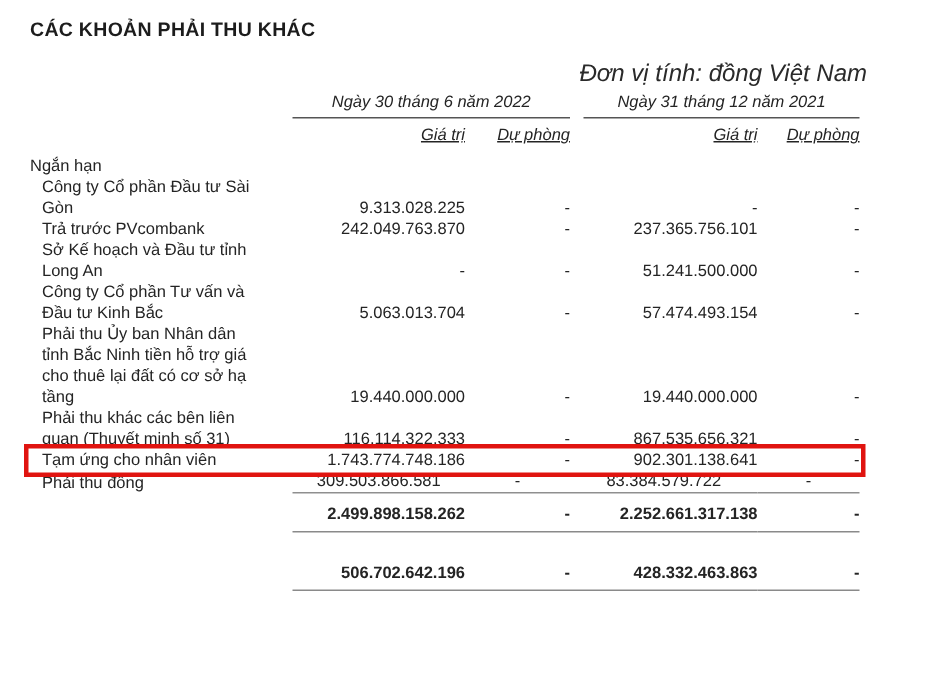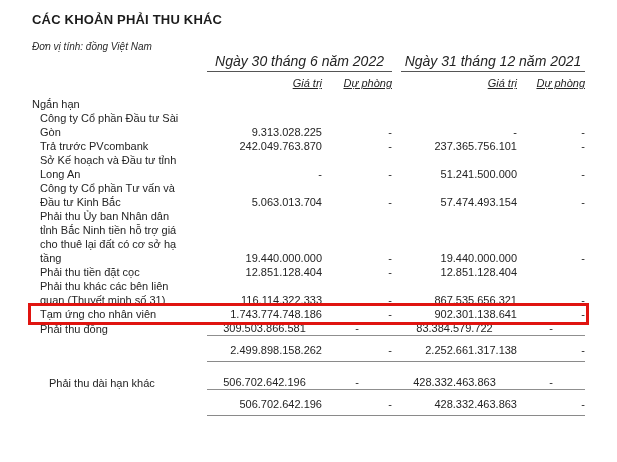--- a/index.html
+++ b/index.html
@@ -1,39 +1,39 @@
 <!DOCTYPE html>
 <html><head>
 <meta charset="utf-8">
 <style>
   html,body{margin:0;padding:0;background:#ffffff;}
   .doc{
     width:617px;height:462px;box-sizing:border-box;
-    padding:8px 39px 0 32px;
+    padding:8px 39px 0 20px;
     font-family:"Liberation Sans","DejaVu Sans",sans-serif;
     color:#222;background:#fff;overflow:hidden;
   }
   .title{font-size:13px;font-weight:bold;color:#1c1c1c;letter-spacing:.2px;margin-top:4px;}
-  .unit-note{font-size:10px;font-style:italic;margin-top:14px;margin-bottom:2px;color:#2a2a2a;}
+  .unit-note{font-size:16px;font-style:italic;text-align:right;margin-top:14px;margin-bottom:2px;color:#2a2a2a;}
   table{border-collapse:collapse;table-layout:fixed;width:553px;margin-top:2px;}
   col.c-lbl{width:175px;}
   col.c-g1{width:115px;}
   col.c-d1{width:70px;}
   col.c-g2{width:125px;}
   col.c-d2{width:68px;}
   td{font-size:11px;line-height:14px;vertical-align:bottom;padding:0;color:#242424;}
   td.num{text-align:right;white-space:nowrap;}
-  .grp{border-bottom:1px solid #555;text-align:center;font-style:italic;font-size:14px;padding-bottom:3px;white-space:nowrap;}
+  .grp{border-bottom:1px solid #555;text-align:center;font-style:italic;font-size:11px;padding-bottom:3px;white-space:nowrap;}
   .grp2{margin-left:9px;}
   tr.subhead td{font-style:italic;padding-top:4px;padding-bottom:6px;text-decoration:underline;}
   tr.section td{padding-top:1px;}
   tr.item td.lbl{padding-left:8px;padding-right:25px;}
   tr.item2 td.lbl{padding-left:17px;padding-right:25px;}
   tr.u td.num{border-bottom:1px solid #8f8f8f;text-align:center;}
-  tr.total td{font-weight:normal;padding-top:7px;padding-bottom:4px;}
+  tr.total td{font-weight:bold;padding-top:7px;padding-bottom:4px;}
   tr.total td.num{border-bottom:1.5px solid #8a8a8a;}
   tr.spacer td{height:13px;line-height:13px;}
   tr.hl{outline:3px solid #e01410;outline-offset:1px;}
 </style>
 </head>
 <body>
 
 <div class="doc">
   <div class="title">CÁC KHOẢN PHẢI THU KHÁC</div>
   <div class="unit-note">Đơn vị tính: đồng Việt Nam</div>
@@ -97,27 +97,20 @@
           <td class="num">-</td>
         </tr>
         <tr class="item">
           <td class="lbl">Phải thu Ủy ban Nhân dân tỉnh Bắc Ninh tiền hỗ trợ giá cho thuê lại đất có cơ sở hạ tầng</td>
           <td class="num">19.440.000.000</td>
           <td class="num">-</td>
           <td class="num">19.440.000.000</td>
           <td class="num">-</td>
         </tr>
         <tr class="item">
-          <td class="lbl">Phải thu tiền đặt cọc</td>
-          <td class="num">12.851.128.404</td>
-          <td class="num">-</td>
-          <td class="num">12.851.128.404</td>
-          <td class="num" style="border-bottom: none;"></td>
-        </tr>
-        <tr class="item">
           <td class="lbl">Phải thu khác các bên liên quan (Thuyết minh số 31)</td>
           <td class="num">116.114.322.333</td>
           <td class="num">-</td>
           <td class="num">867.535.656.321</td>
           <td class="num">-</td>
         </tr>
         <tr class="item hl">
           <td class="lbl">Tạm ứng cho nhân viên</td>
           <td class="num">1.743.774.748.186</td>
           <td class="num">-</td>
@@ -134,27 +127,20 @@
         <tr class="total">
           <td class="lbl"></td>
           <td class="num">2.499.898.158.262</td>
           <td class="num">-</td>
           <td class="num">2.252.661.317.138</td>
           <td class="num">-</td>
         </tr>
         <tr class="spacer">
           <td colspan="5"></td>
         </tr>
-        <tr class="item2 u">
-          <td class="lbl">Phải thu dài hạn khác</td>
-          <td class="num">506.702.642.196</td>
-          <td class="num">-</td>
-          <td class="num">428.332.463.863</td>
-          <td class="num">-</td>
-        </tr>
         <tr class="total">
           <td class="lbl"></td>
           <td class="num">506.702.642.196</td>
           <td class="num">-</td>
           <td class="num">428.332.463.863</td>
           <td class="num">-</td>
         </tr>
       </tbody>
   </table>
 </div>

